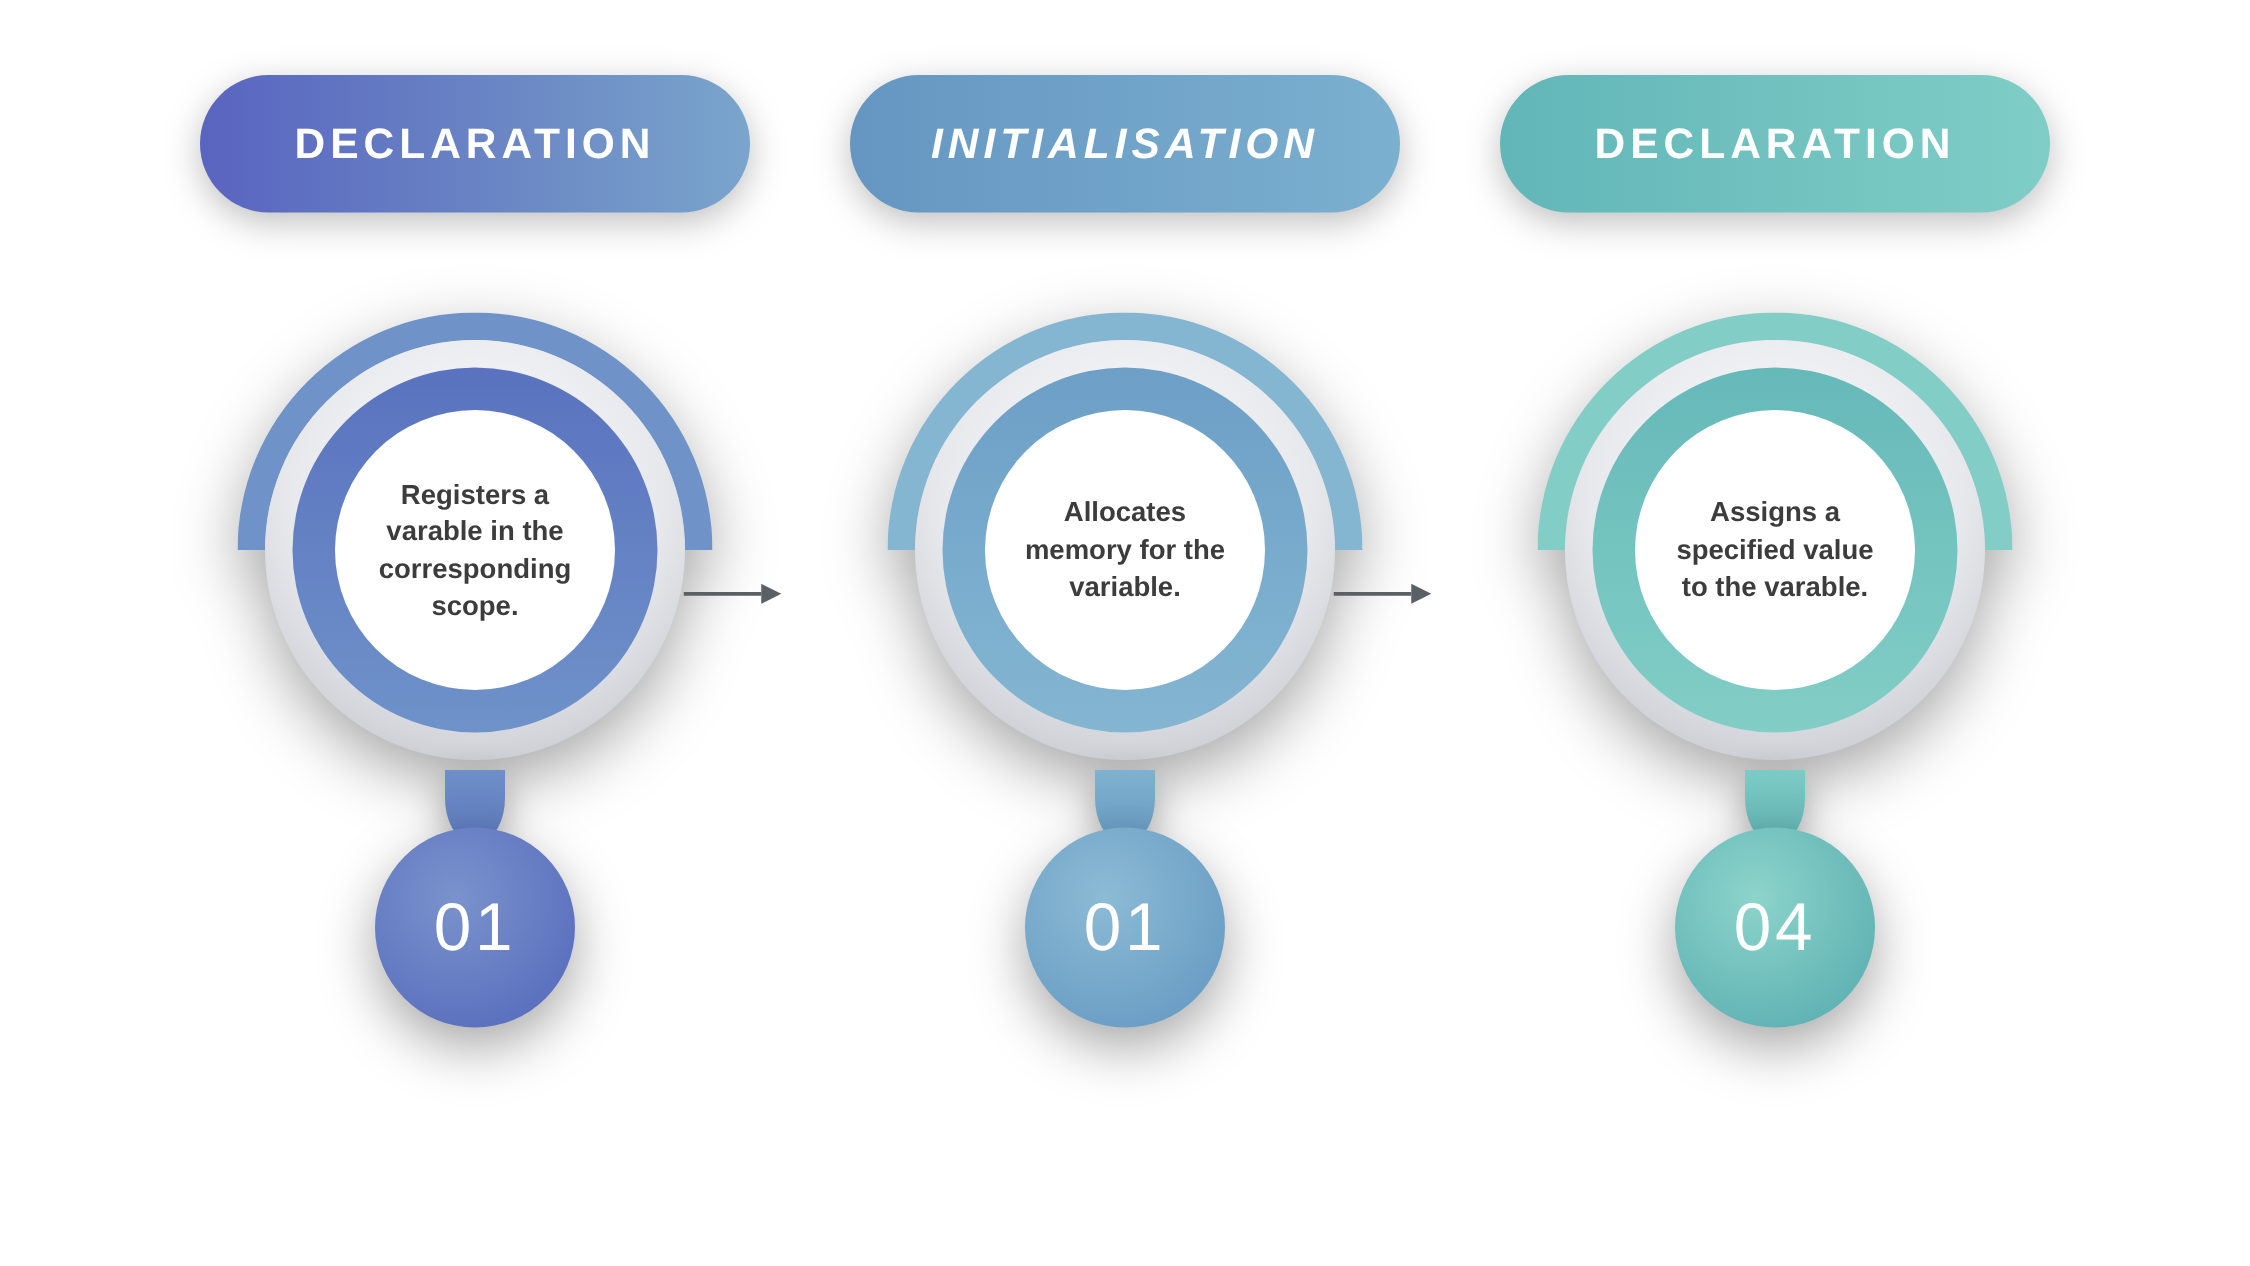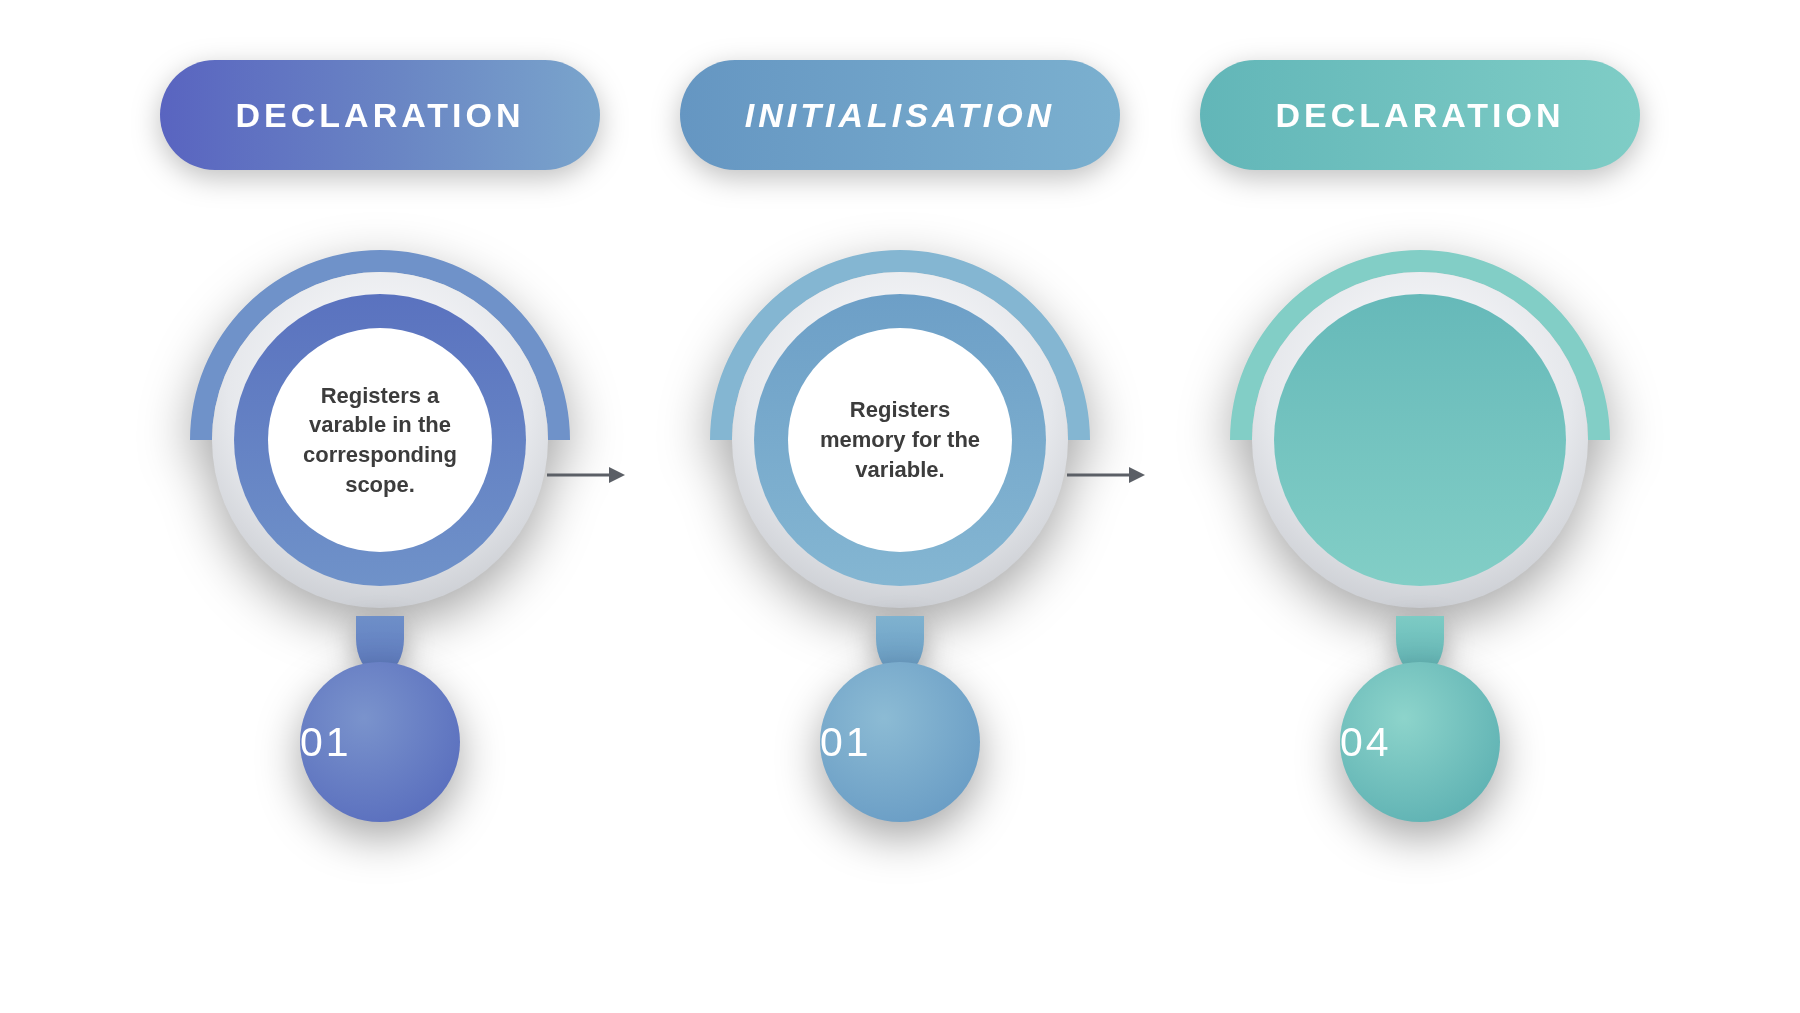--- a/index.html
+++ b/index.html
@@ -88,23 +88,23 @@
     border-bottom-right-radius: 40% 60%;
     filter: drop-shadow(0 10px 14px rgba(0,0,0,0.3));
   }
   .num-circle {
     margin-top: -10px;
     width: 160px;
     height: 160px;
     border-radius: 50%;
     display: flex;
     align-items: center;
-    justify-content: flex-start;
+    justify-content: center;
     color: #fff;
-    font-size: 41px;
+    font-size: 54px;
     font-weight: 500;
     letter-spacing: 3px;
     filter: drop-shadow(0 16px 22px rgba(0,0,0,0.35));
   }
   .arrow {
     position: absolute;
     top: 460px;
     width: 80px;
     height: 30px;
     display: flex;
@@ -163,39 +163,42 @@
     <div class="pill c2-pill">
       <span>INITIALISATION</span>
     </div>
     <div class="circle-assembly">
       <svg class="arc-outer" viewBox="0 0 380 380">
         <path class="c2-arc" d="M0,190 A190,190 0 0 1 380,190 L358,190 A168,168 0 0 0 22,190 Z"></path>
       </svg>
       <div class="ring-mid"></div>
       <div class="ring-inner-color c2-ring"></div>
       <div class="center">
-        <p>Registers memory for the variable.</p>
+        <p>Allocates memory for the variable.</p>
       </div>
     </div>
     <div class="neck c2-neck"></div>
     <div class="num-circle c2-num">
       <span>01</span>
     </div>
   </div>
 
   <div class="step">
     <div class="pill c3-pill">
       <span>DECLARATION</span>
     </div>
     <div class="circle-assembly">
       <svg class="arc-outer" viewBox="0 0 380 380">
         <path class="c3-arc" d="M0,190 A190,190 0 0 1 380,190 L358,190 A168,168 0 0 0 22,190 Z"></path>
       </svg>
       <div class="ring-mid"></div>
       <div class="ring-inner-color c3-ring"></div>
+      <div class="center">
+        <p>Assigns a specified value to the varable.</p>
+      </div>
     </div>
     <div class="neck c3-neck"></div>
     <div class="num-circle c3-num">
       <span>04</span>
     </div>
   </div>
 
 </div>
 
 <div class="arrow arrow-1">

